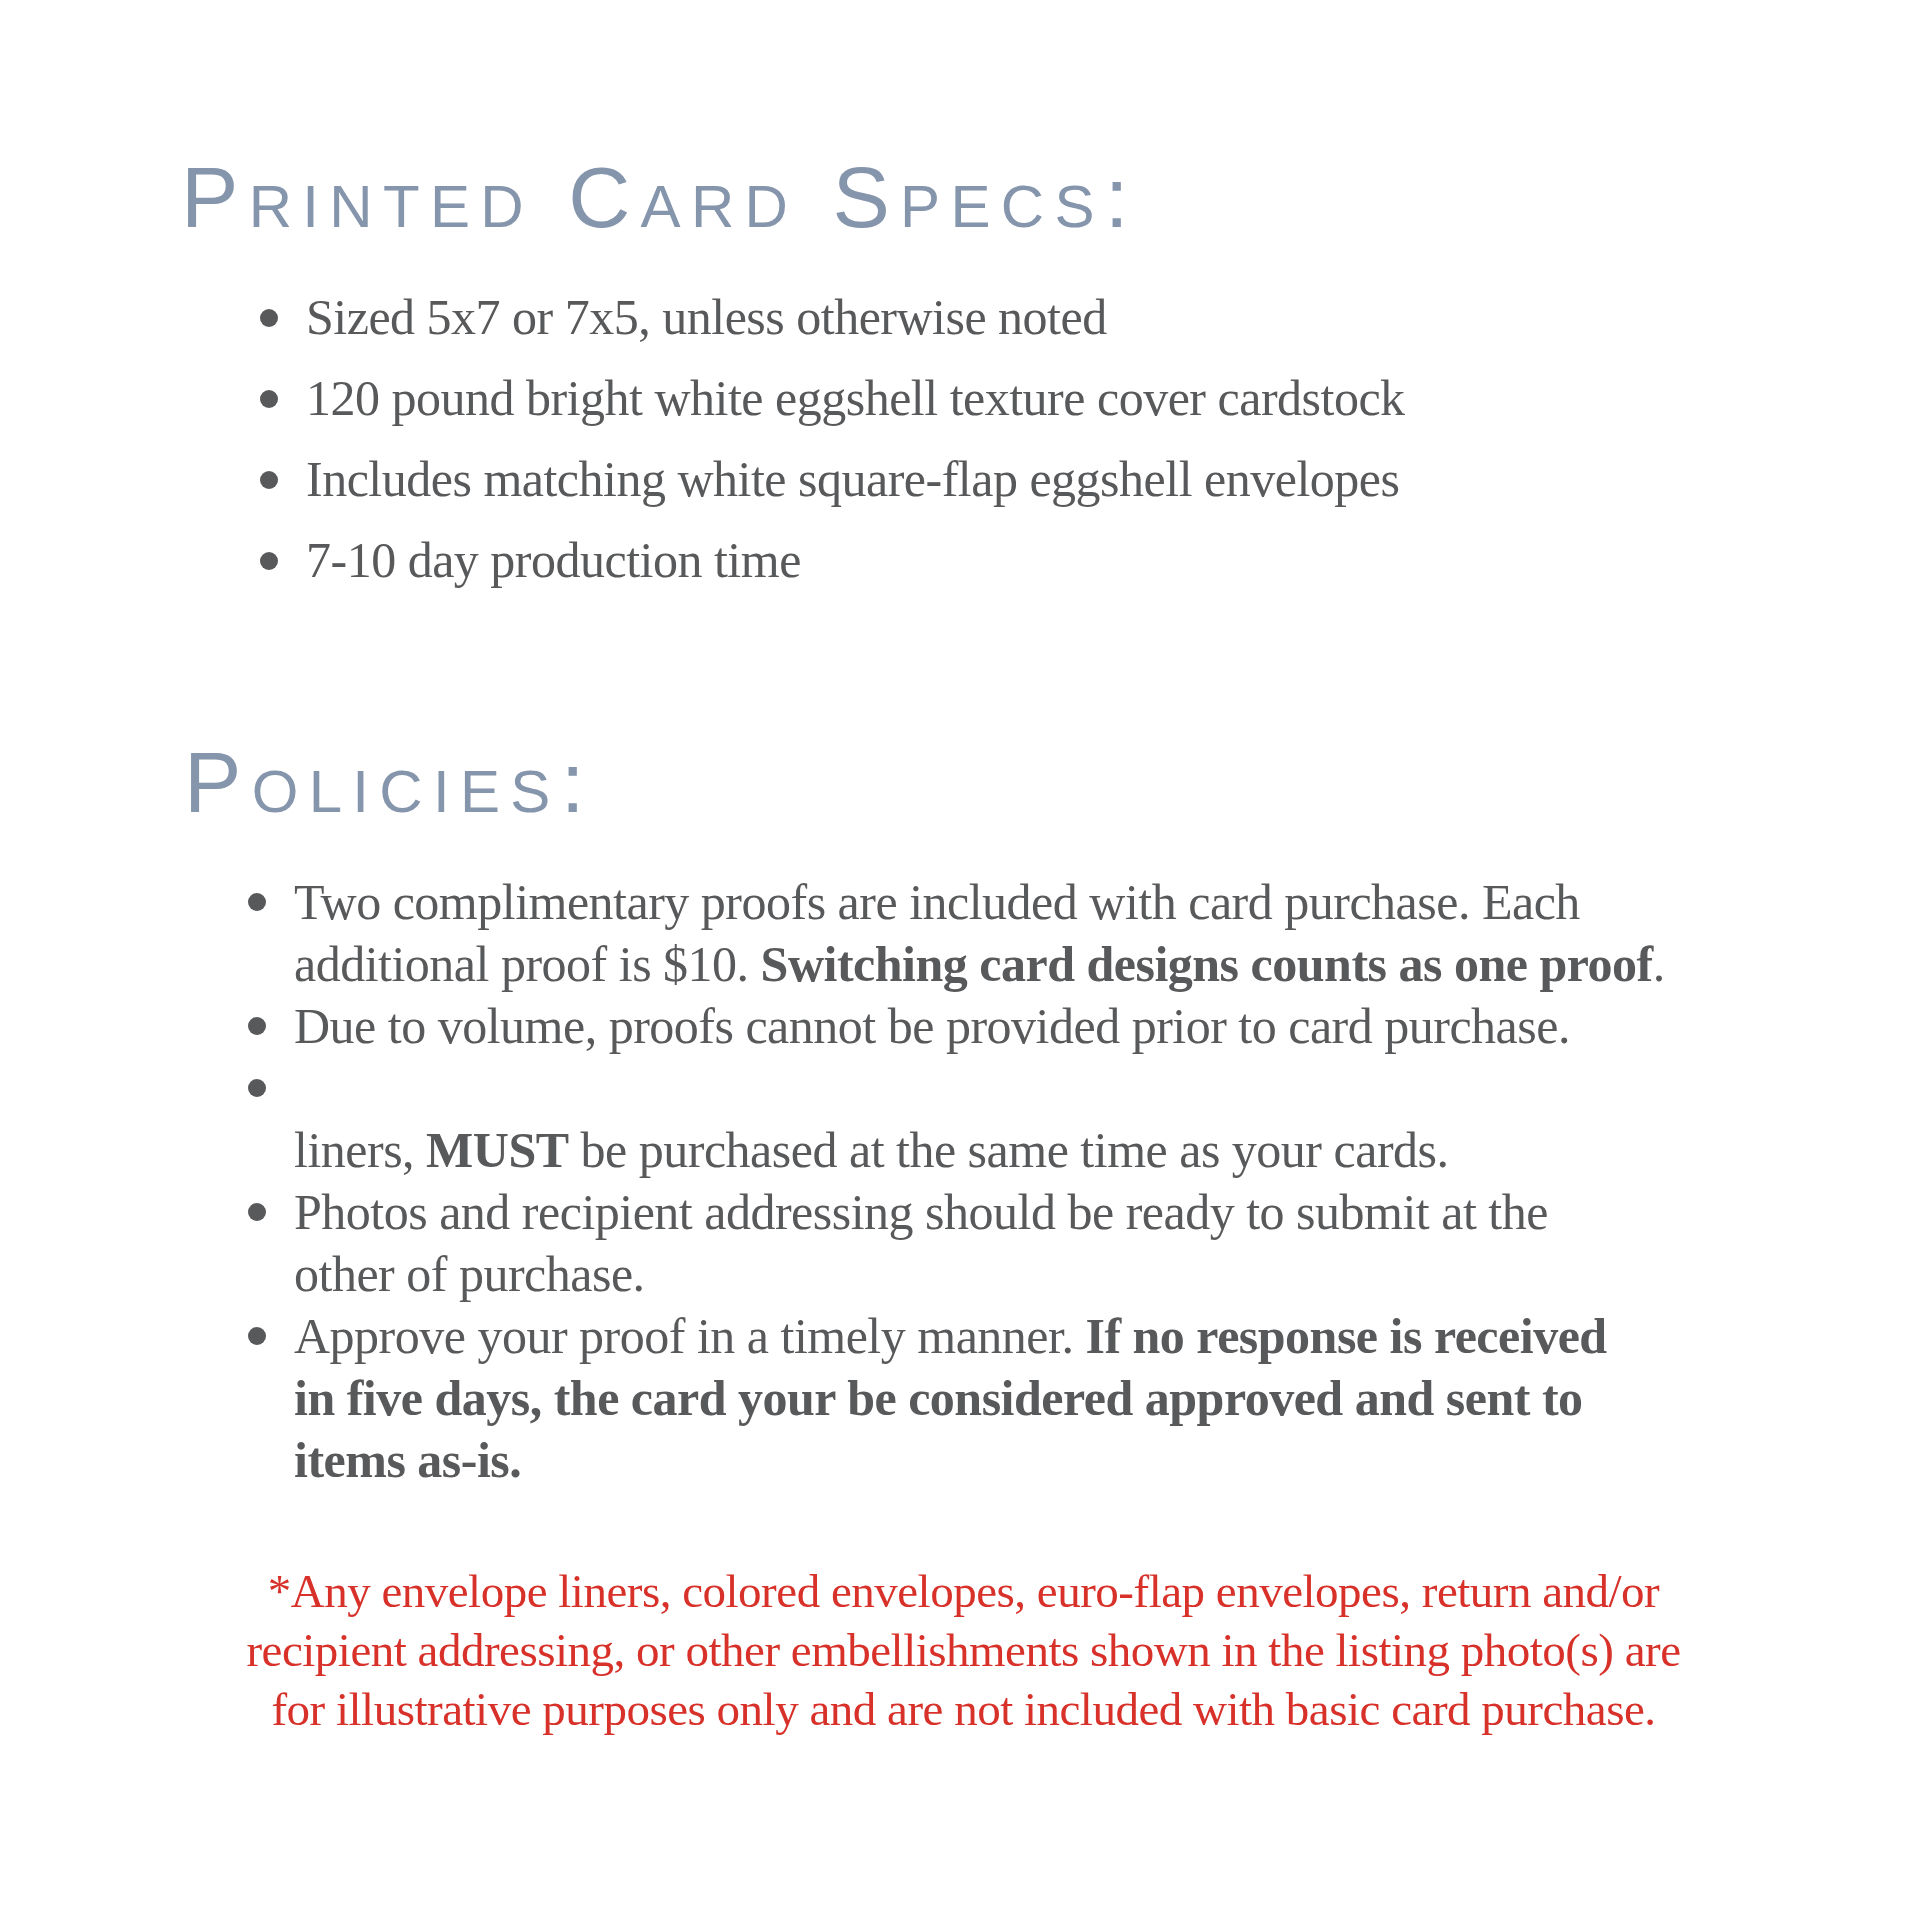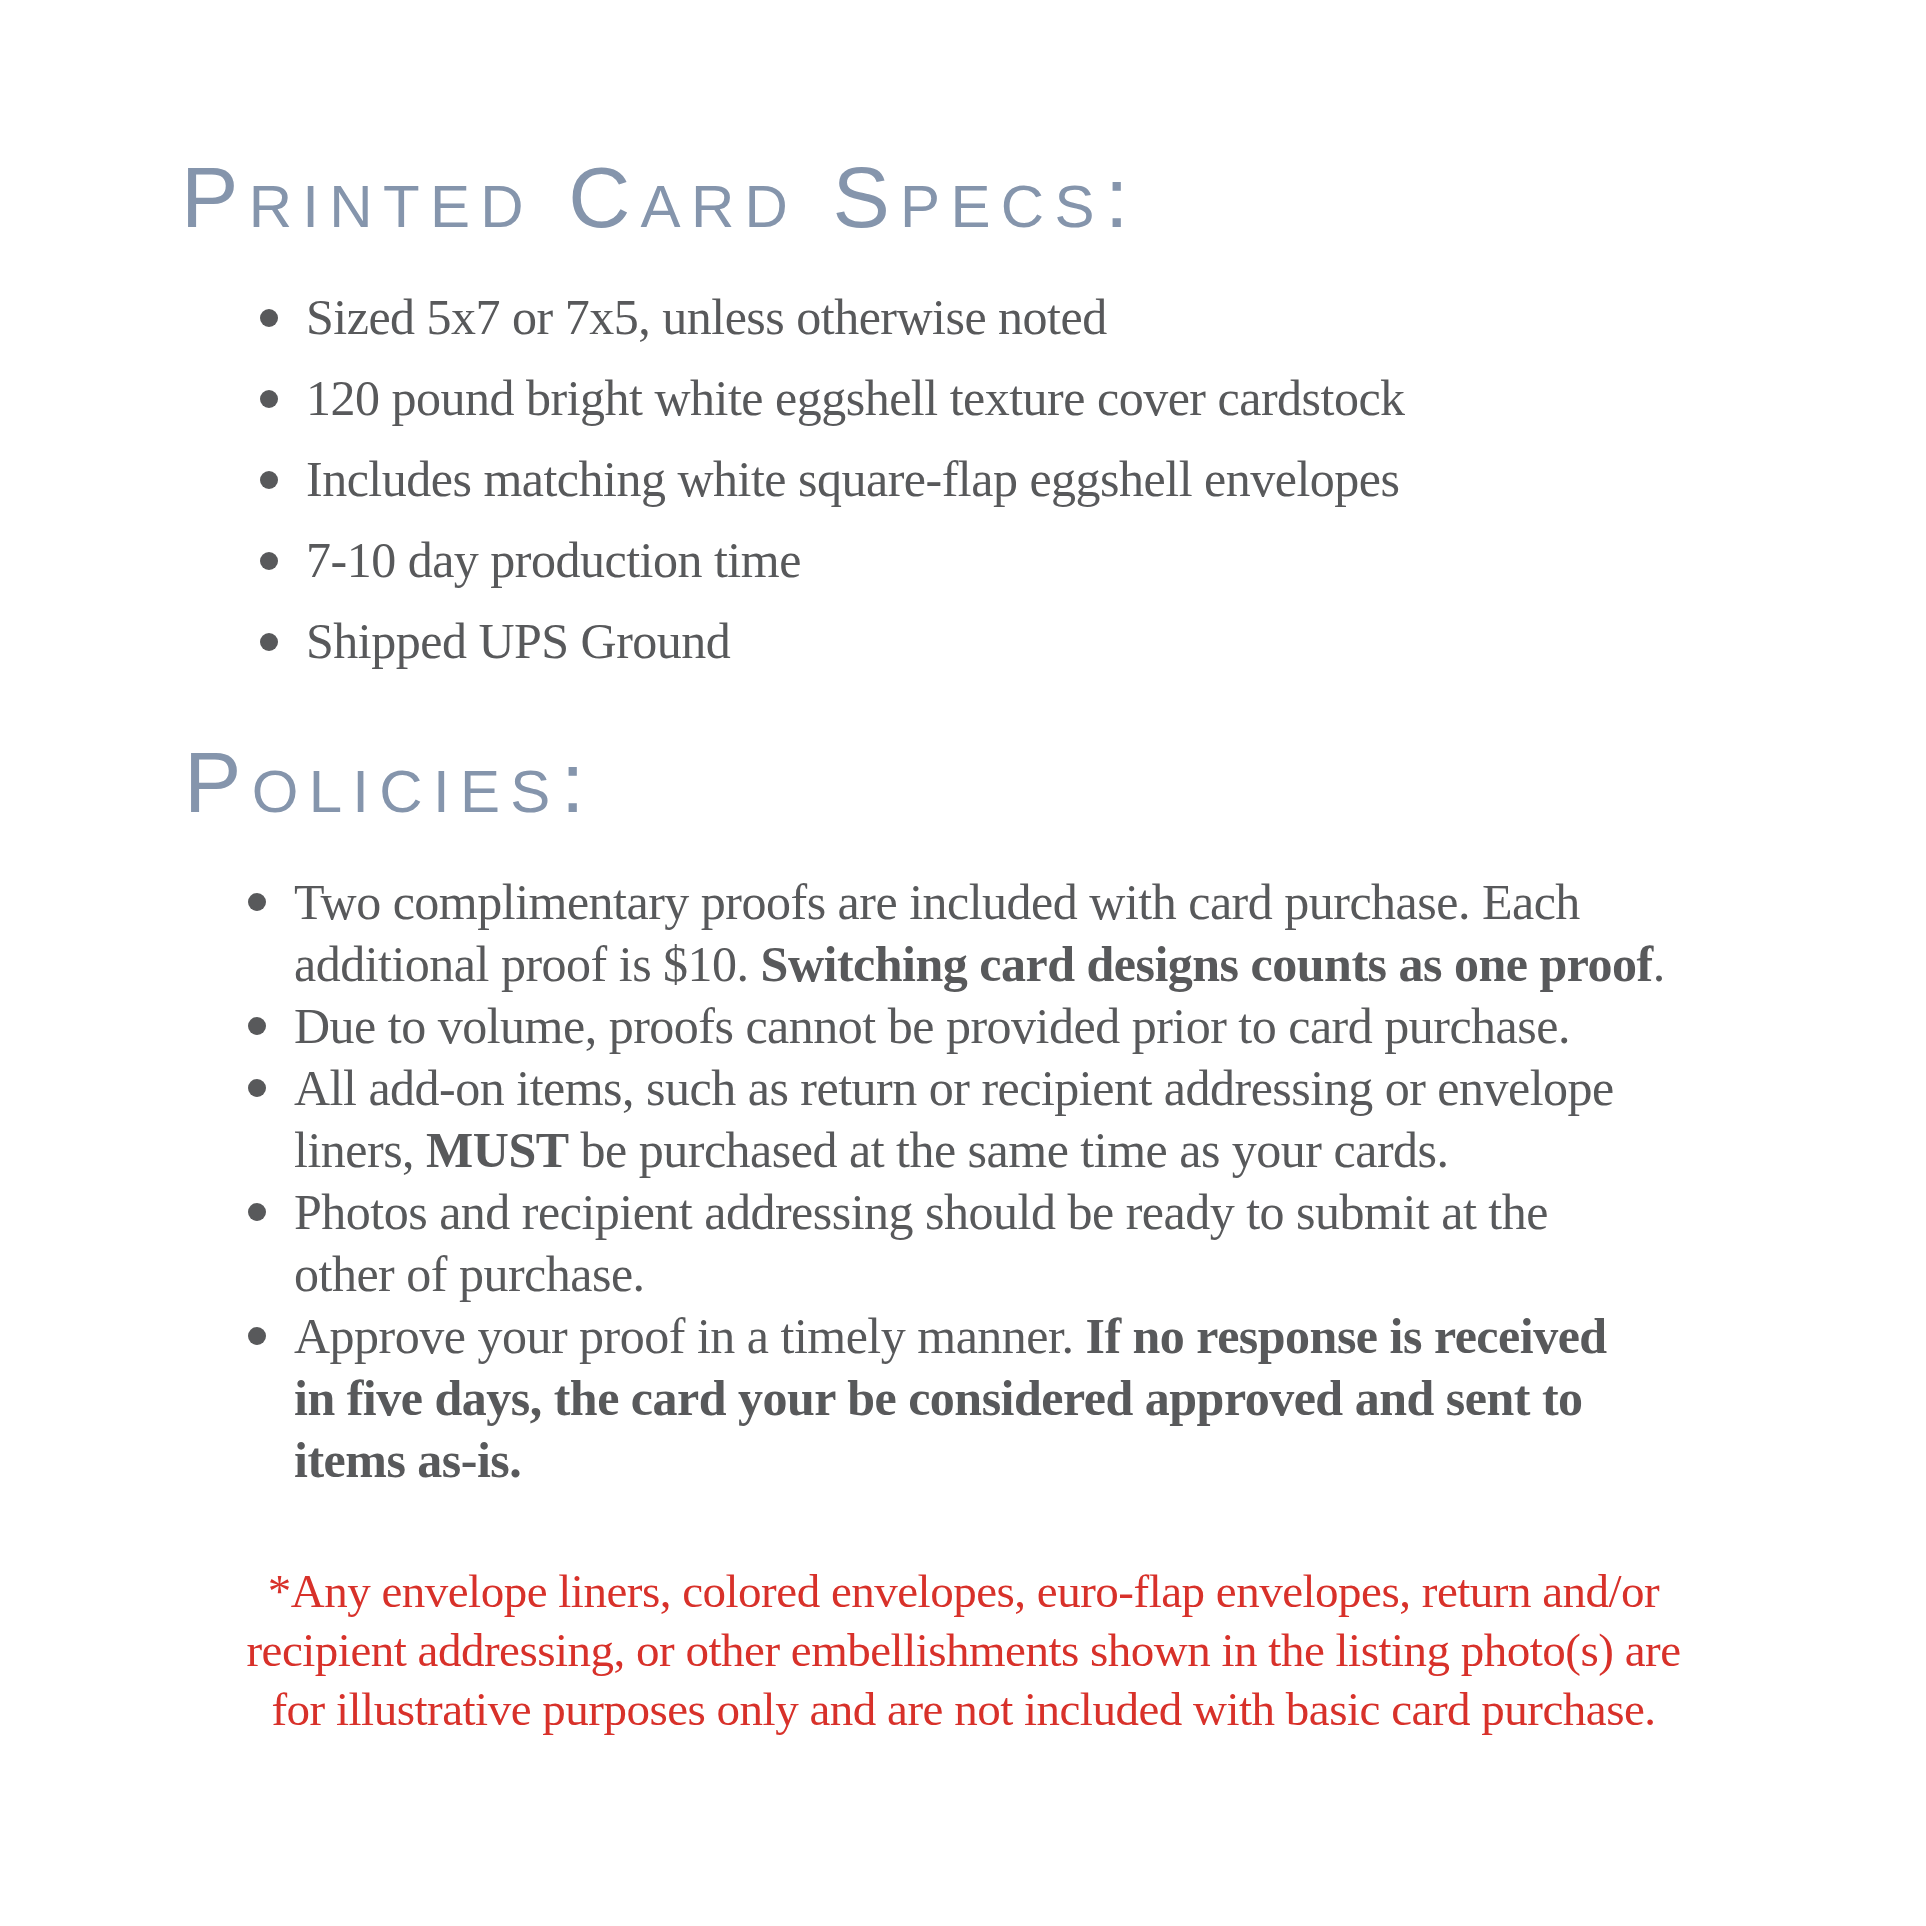--- a/index.html
+++ b/index.html
@@ -86,43 +86,39 @@
       <span>120 pound bright white eggshell texture cover cardstock</span>
     </li>
     <li>
       <span class="dot"></span>
       <span>Includes matching white square-flap eggshell envelopes</span>
     </li>
     <li>
       <span class="dot"></span>
       <span>7-10 day production time</span>
     </li>
-    <li>
-      <span class="dot"></span>
-      <span>Shipped UPS Ground</span>
-    </li>
   </ul>
 
   <h2 class="heading t-policies">Policies:</h2>
 
   <ul class="blist policies-list">
 
     <li>
       <span class="dot"></span>
       <span><span>Two complimentary proofs are included with card purchase. Each</span><br><span>additional proof is $10. </span><span class="b">Switching card designs counts as one proof</span><span>.</span></span>
     </li>
 
     <li>
       <span class="dot"></span>
       <span><span>Due to volume, proofs cannot be provided prior to card purchase.</span></span>
     </li>
 
     <li>
       <span class="dot"></span>
-      <span><span>All add-on items, such as return or recipient addressing or envelope</span><br><span>liners, </span><span class="b">MUST</span><span> be purchased at the same time as your cards.</span></span>
+      <span><br><span>liners, </span><span class="b">MUST</span><span> be purchased at the same time as your cards.</span></span>
     </li>
 
     <li>
       <span class="dot"></span>
       <span><span>Photos and recipient addressing should be ready to submit at the</span><br><span>other of purchase.</span></span>
     </li>
 
     <li>
       <span class="dot"></span>
       <span><span>Approve your proof in a timely manner. </span><span class="b">If no response is received</span><br><span class="b">in five days, the card your be considered approved and sent to</span><br><span class="b">items as-is.</span></span>

